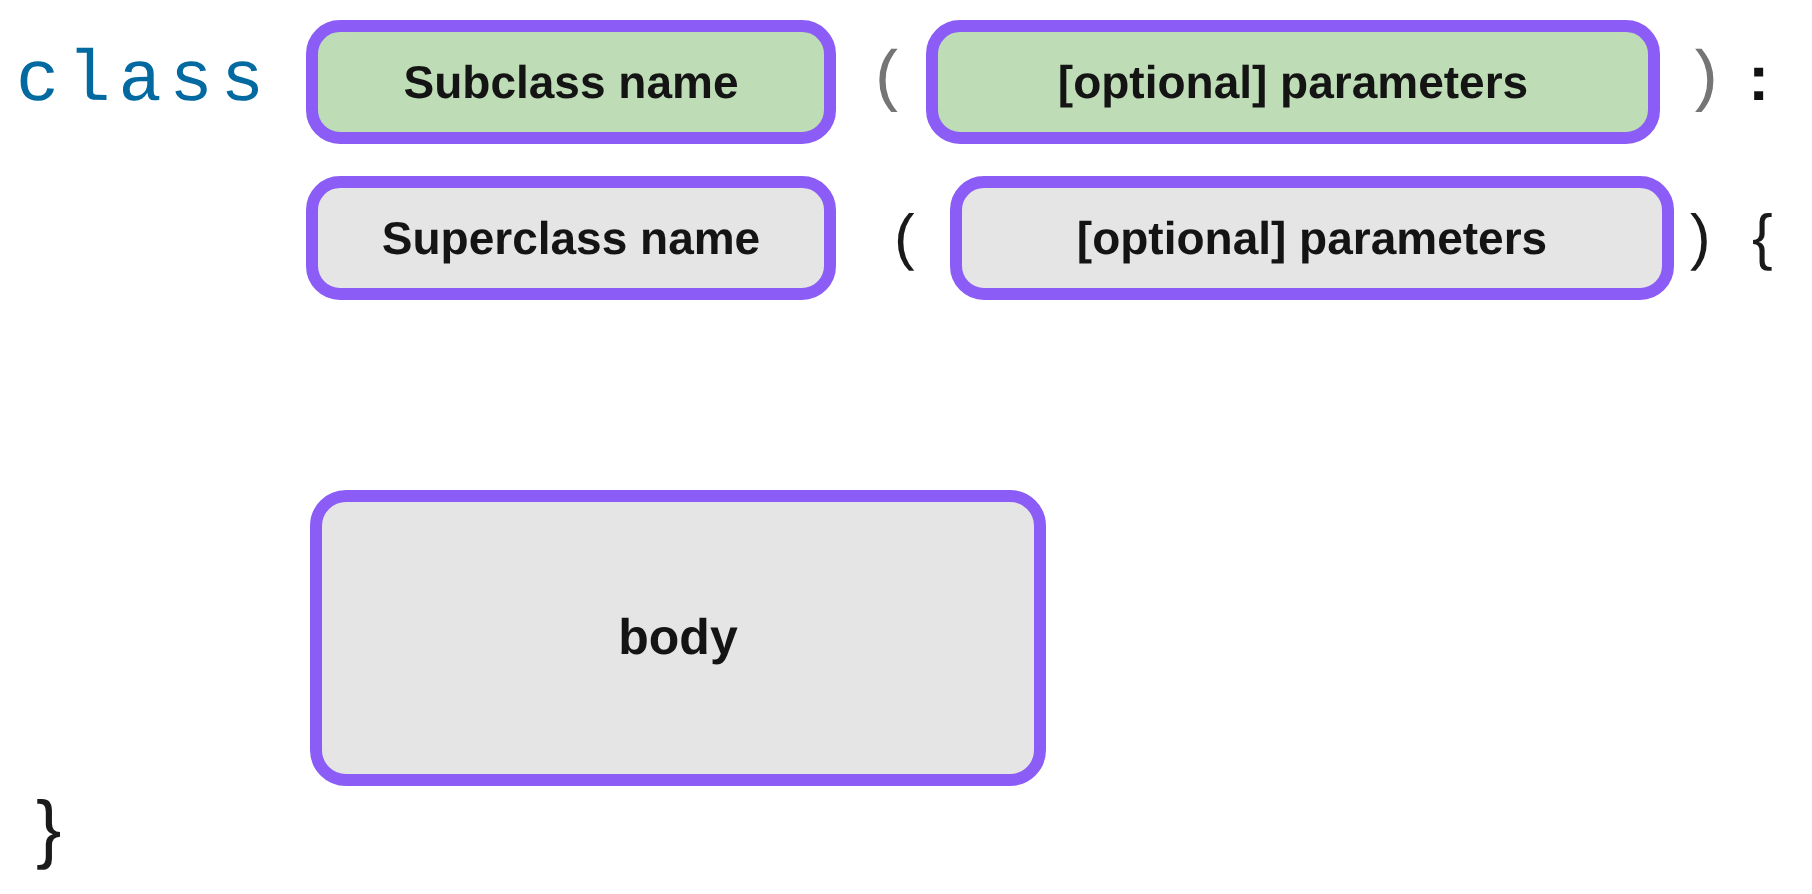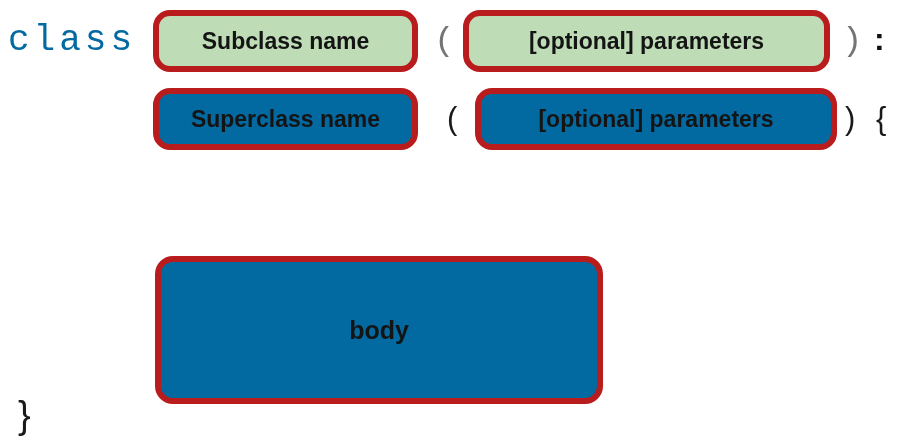--- a/index.html
+++ b/index.html
@@ -11,34 +11,34 @@
     position: relative;
     width: 906px;
     height: 447px;
     background: #ffffff;
     overflow: hidden;
     font-family: "Liberation Sans", sans-serif;
   }
   .box {
     position: absolute;
     box-sizing: border-box;
-    border: 6px solid #b91c1c;
+    border: 6px solid #8b5cf6;
     border-radius: 17px;
     display: flex;
     align-items: center;
     justify-content: center;
     font-family: "Liberation Sans", sans-serif;
     font-weight: 700;
     font-size: 23px;
     color: #141414;
     text-align: center;
     white-space: nowrap;
   }
   .box.green { background: #bedcb5; }
-  .box.white { background: #0369a1; }
+  .box.white { background: #e5e5e5; }
 
   .kw {
     position: absolute;
     left: 8px;
     top: 10px;
     height: 62px;
     line-height: 62px;
     font-family: "Liberation Mono", monospace;
     font-size: 36px;
     letter-spacing: 4px;
@@ -88,21 +88,21 @@
 
   
   #box-superclass { left: 153px; top: 88px; width: 265px; height: 62px; }
   #paren-open-2   { left: 447px; top: 88px; }
   #box-params-2   { left: 475px; top: 88px; width: 362px; height: 62px; }
   #paren-close-2  { left: 845px; top: 88px; }
   #brace-open     { left: 876px; top: 88px; }
 
   
   #box-body {
-    left: 155px; top: 256px; width: 448px; height: 148px;
+    left: 155px; top: 245px; width: 368px; height: 148px;
     font-size: 25px;
     border-radius: 18px;
   }
 </style>
 </head>
 <body>
 
 <div class="canvas">
 
   <span class="kw" id="kw-class">class</span>

